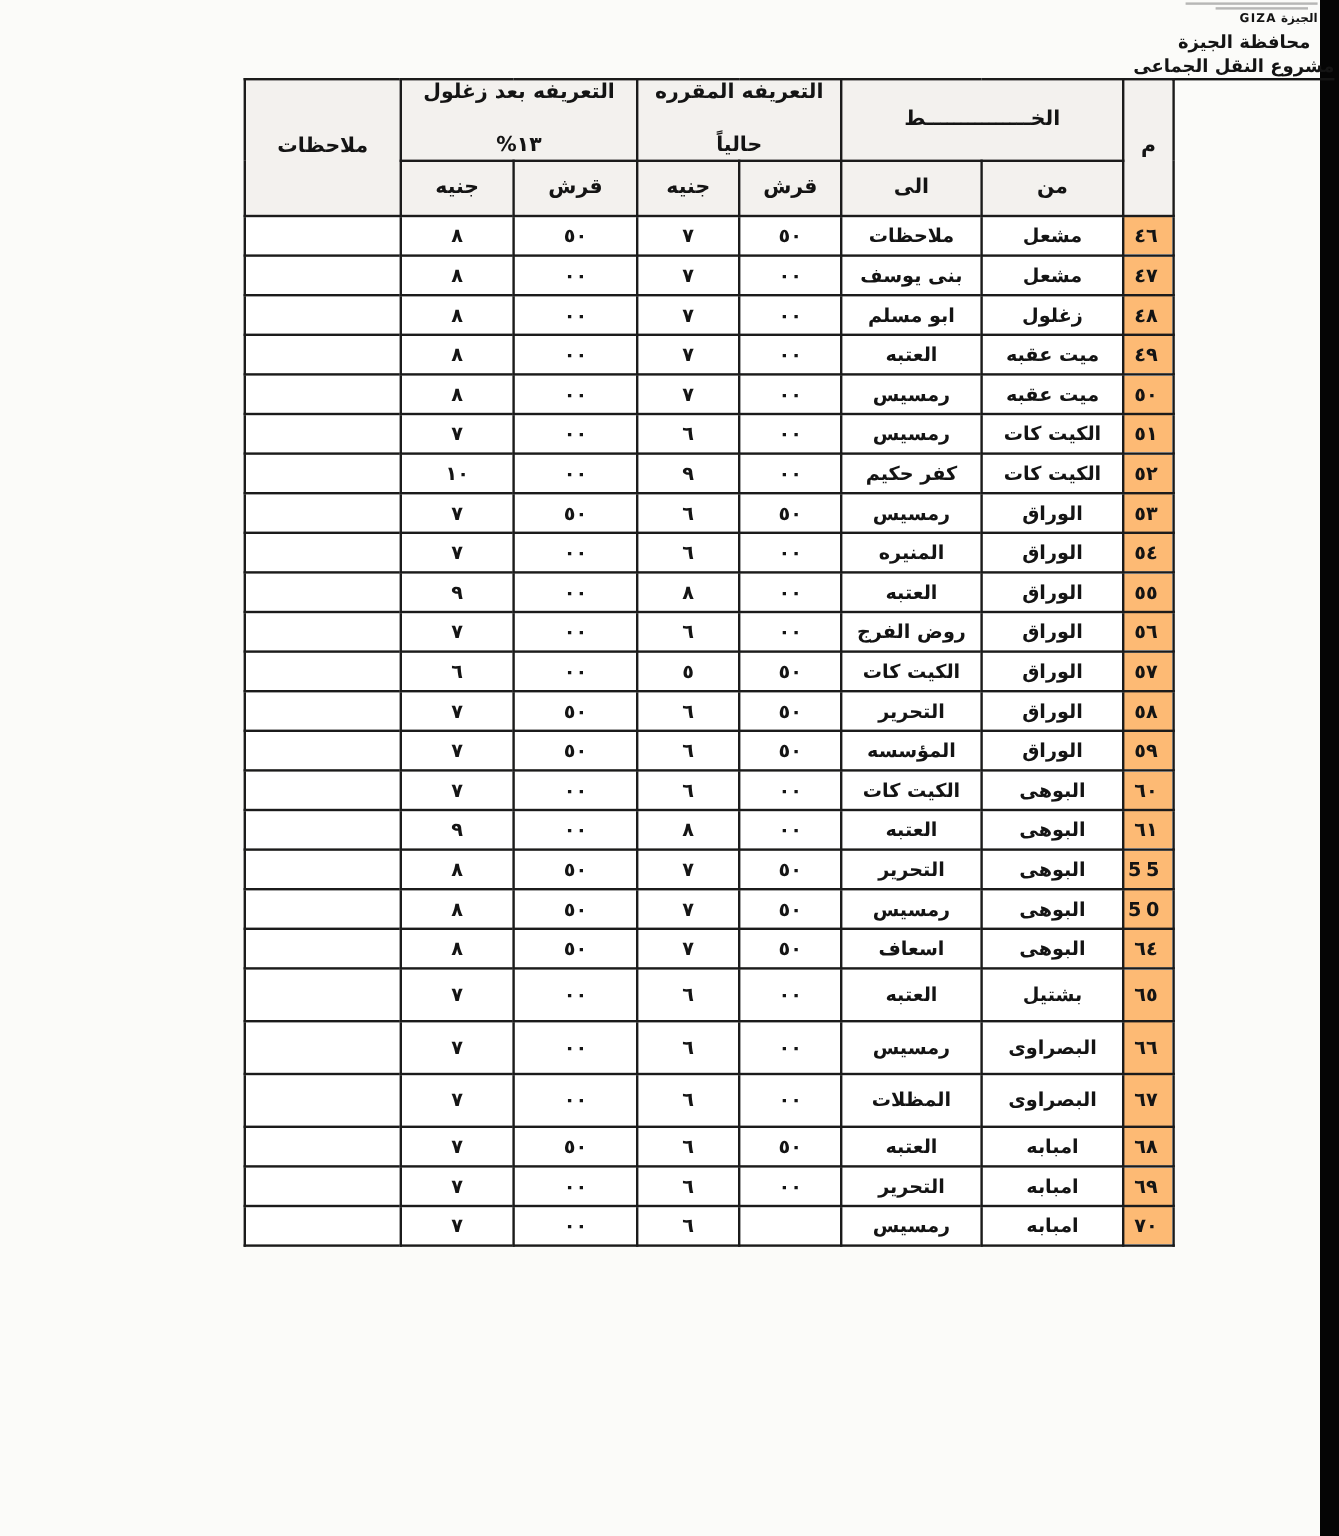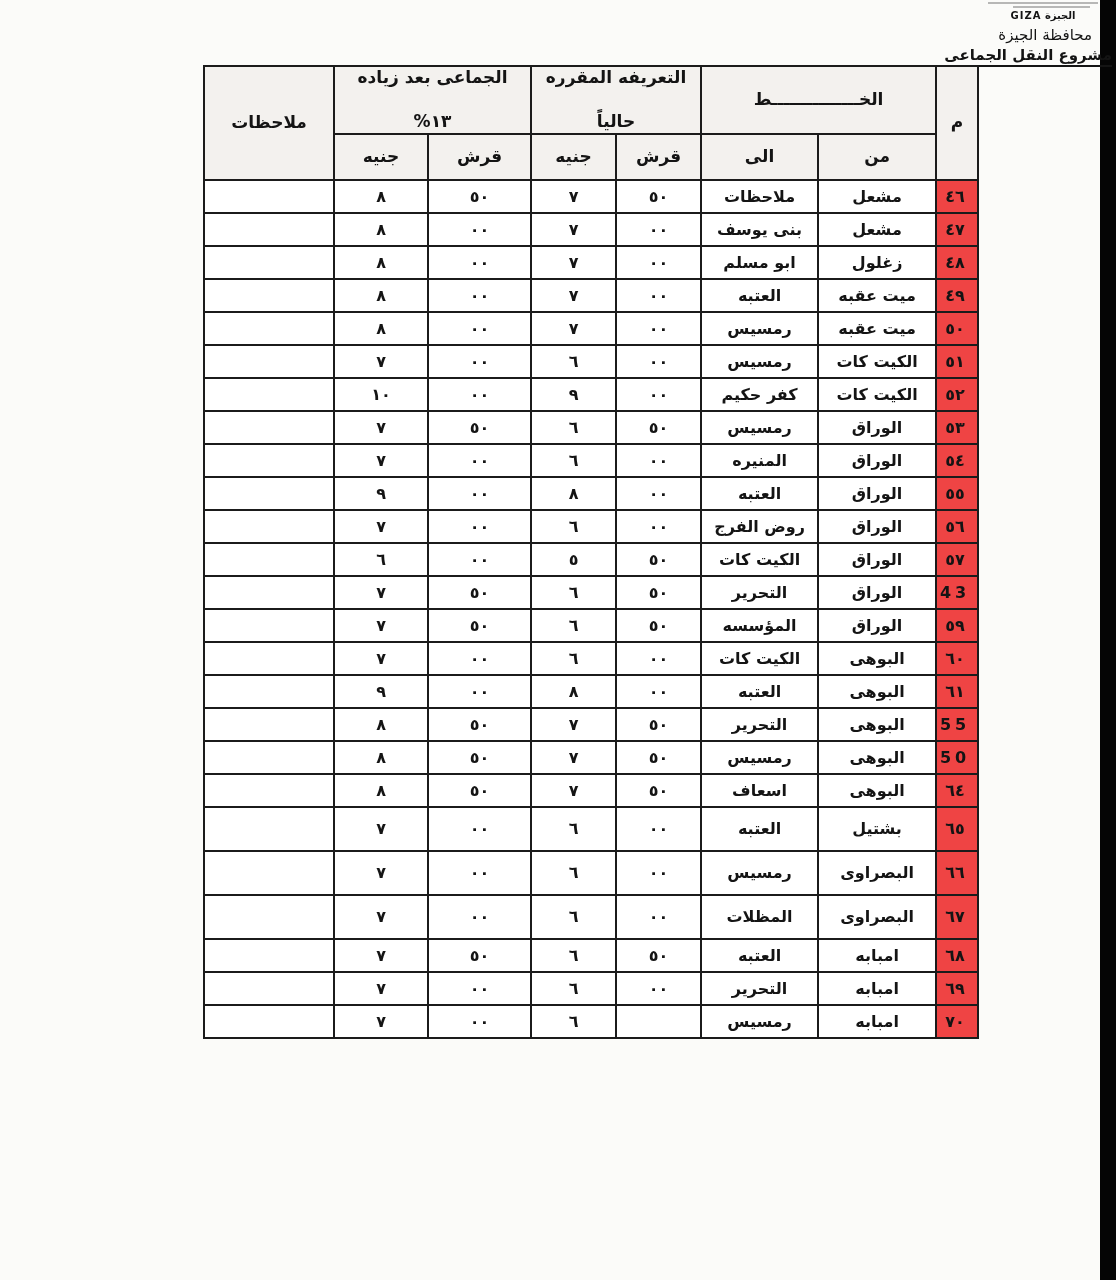--- a/index.html
+++ b/index.html
@@ -5,22 +5,22 @@
   html,body{margin:0;padding:0;}
   body{
     width:1116px;height:1280px;position:relative;overflow:hidden;
     background:#fbfbf9;color:#141414;
     font-family:"DejaVu Sans",sans-serif;
   }
   .scan-strip{position:absolute;top:0;right:0;width:16px;height:1280px;background:#050505;}
   .stamp{position:absolute;top:0;right:18px;width:110px;}
   .stamp-line{height:2px;background:#9a9a9a;opacity:.7;margin:2px 0;}
   .stamp-line.short{width:70%;margin-right:8px;}
-  .stamp-text{font-size:10px;font-weight:bold;letter-spacing:1px;text-align:center;margin-top:1px;white-space:nowrap;}
-  .gov-title{position:absolute;top:26px;right:24px;font-size:15px;font-weight:normal;white-space:nowrap;}
+  .stamp-text{font-size:10px;font-weight:bold;letter-spacing:1px;margin-top:1px;white-space:nowrap;}
+  .gov-title{position:absolute;top:26px;right:24px;font-size:15px;font-weight:bold;white-space:nowrap;}
   .project-title{position:absolute;top:46px;right:4px;font-size:15px;font-weight:bold;white-space:nowrap;
     border-bottom:2px solid #141414;padding-bottom:1px;}
 
   
   table.tariff{
     position:absolute;top:65px;left:203px;width:774px;
     border-collapse:collapse;table-layout:fixed;direction:rtl;
   }
   .tariff th,.tariff td{
     border:2px solid #1b1b1b;padding:0;vertical-align:middle;text-align:center;
@@ -29,21 +29,21 @@
   .tariff thead th{
     background:#f3f1ee;font-weight:bold;font-size:17px;line-height:1.25;
   }
   .tariff thead tr.group-row{height:56px;}
   .tariff thead tr.sub-row{height:46px;}
   .tariff tbody tr{height:33px;}
   .tariff tbody tr:nth-child(20),
   .tariff tbody tr:nth-child(21),
   .tariff tbody tr:nth-child(22){height:44px;}
   .tariff td{font-weight:bold;font-size:16px;background:#fff;}
-  .tariff td.mcol{background:#ef4444;font-size:14px;letter-spacing:4px;padding-right:4px;}
+  .tariff td.mcol{background:#fdba74;font-size:14px;letter-spacing:4px;padding-right:4px;}
   .tariff td.digits{letter-spacing:4px;font-size:16px;}
   .tariff td.place{font-size:16px;}
   .line-head{letter-spacing:0;}
   .pct{display:block;margin-top:23px;}
 </style>
 </head>
 <body>
 
 <div class="scan-strip"></div>
 
@@ -69,21 +69,21 @@
   </colgroup>
   <thead>
     <tr class="group-row">
       <th rowspan="2">م</th>
       <th colspan="2" class="line-head">الخـــــــــــــــط</th>
       <th colspan="2">
         <span>التعريفه المقرره</span>
         <span class="pct">حالياً</span>
       </th>
       <th colspan="2">
-        <span>الجماعى بعد زياده</span>
+        <span>التعريفه بعد زغلول</span>
         <span class="pct">١٣%</span>
       </th>
       <th rowspan="2">ملاحظات</th>
     </tr>
     <tr class="sub-row">
       <th>من</th>
       <th>الى</th>
       <th>قرش</th>
       <th>جنيه</th>
       <th>قرش</th>
@@ -205,21 +205,21 @@
         <td class="mcol digits">٥٧</td>
         <td class="place">الوراق</td>
         <td class="place">الكيت كات</td>
         <td class="digits">٥٠</td>
         <td class="digits">٥</td>
         <td class="digits">٠٠</td>
         <td class="digits">٦</td>
         <td></td>
       </tr>
       <tr>
-        <td class="mcol digits">43</td>
+        <td class="mcol digits">٥٨</td>
         <td class="place">الوراق</td>
         <td class="place">التحرير</td>
         <td class="digits">٥٠</td>
         <td class="digits">٦</td>
         <td class="digits">٥٠</td>
         <td class="digits">٧</td>
         <td></td>
       </tr>
       <tr>
         <td class="mcol digits">٥٩</td>

